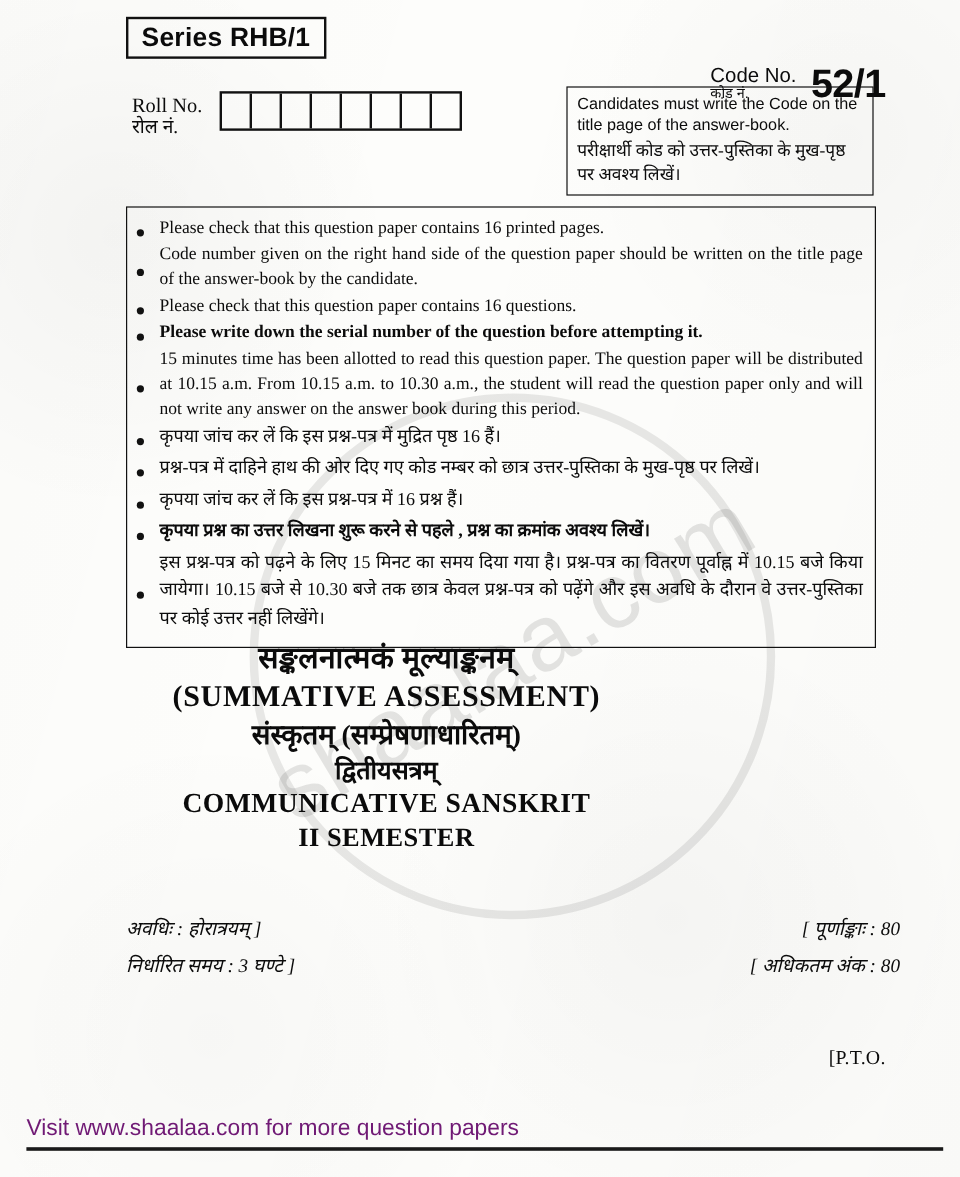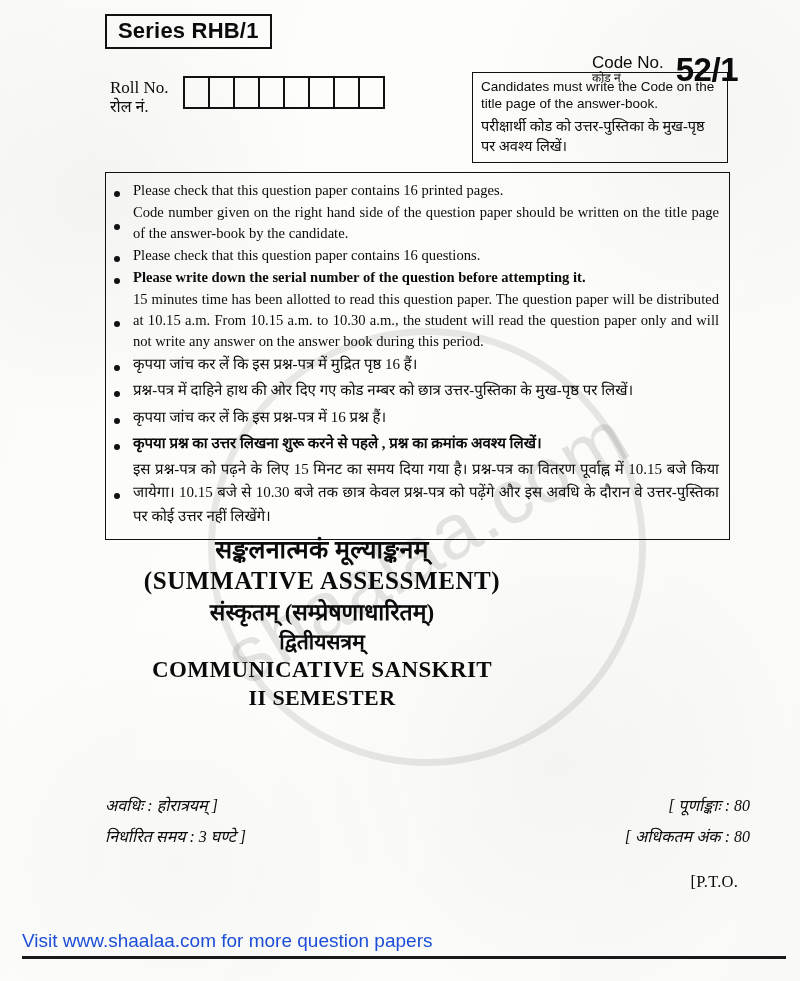--- a/index.html
+++ b/index.html
@@ -218,21 +218,21 @@
   .t-en-sub2 {
     font-size: 22px;
     font-weight: bold;
     line-height: 1.25;
     letter-spacing: .4px;
   }
 
   
   #meta-block {
     position: absolute;
-    left: 105px; top: 794px;
+    left: 105px; top: 762px;
     width: 645px;
   }
   .meta-row {
     display: flex;
     justify-content: space-between;
     align-items: baseline;
     margin-bottom: 9px;
   }
   .meta-left, .meta-right {
     font-style: italic;
@@ -251,21 +251,21 @@
   
   #footer {
     position: absolute;
     left: 0; top: 930px;
     width: 800px;
   }
   #footer-text {
     font-family: "Liberation Sans", sans-serif;
     font-size: 19px;
     padding: 0 0 4px 22px;
-    color: #1d4ed8;
+    color: #701a75;
   }
   #footer-rule {
     height: 3px;
     background: #1a1a1a;
     margin: 0 14px 0 22px;
   }
 </style>
 </head>
 <body>
 

